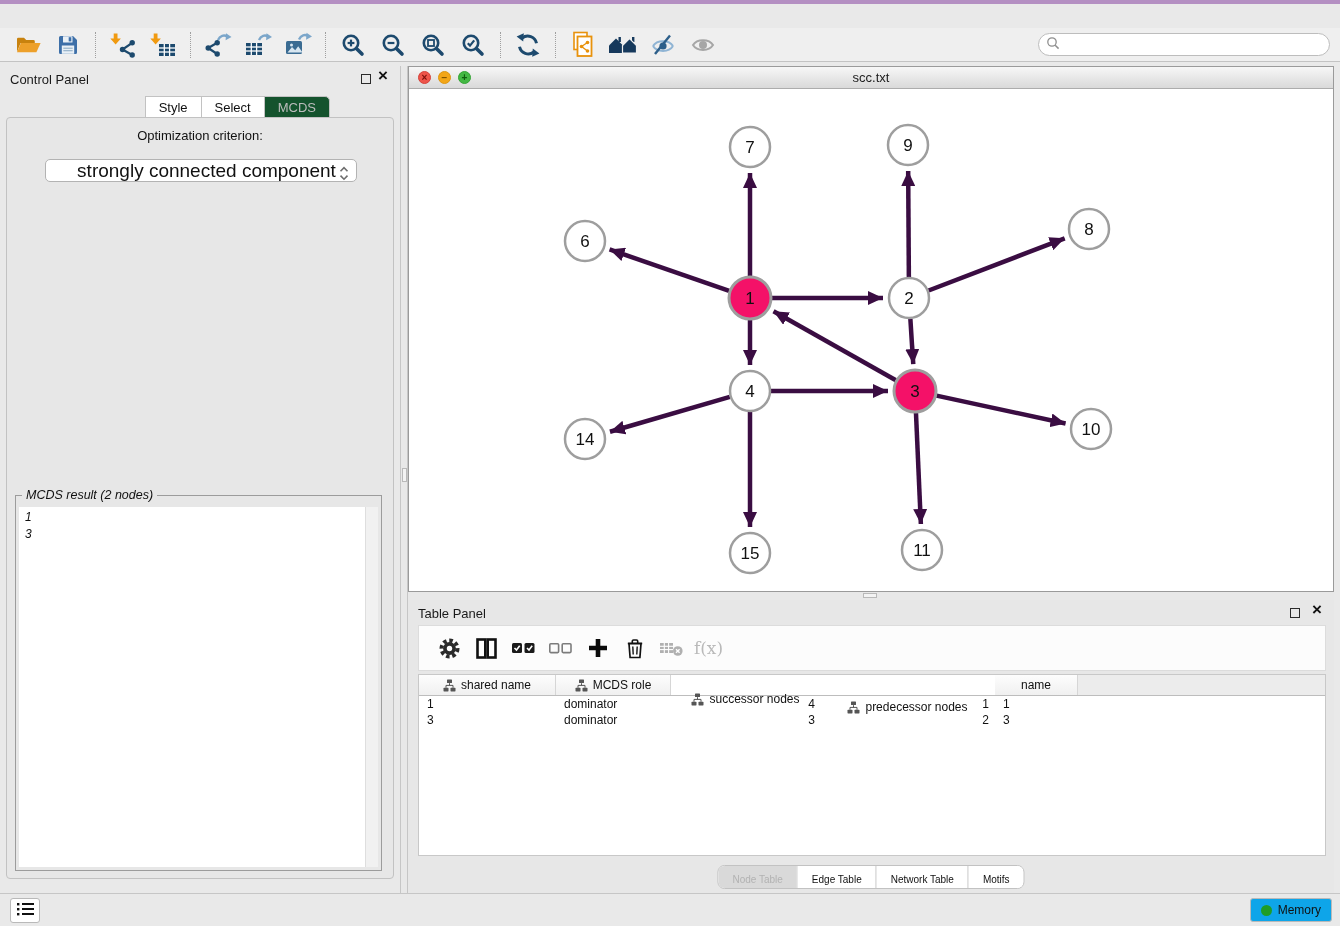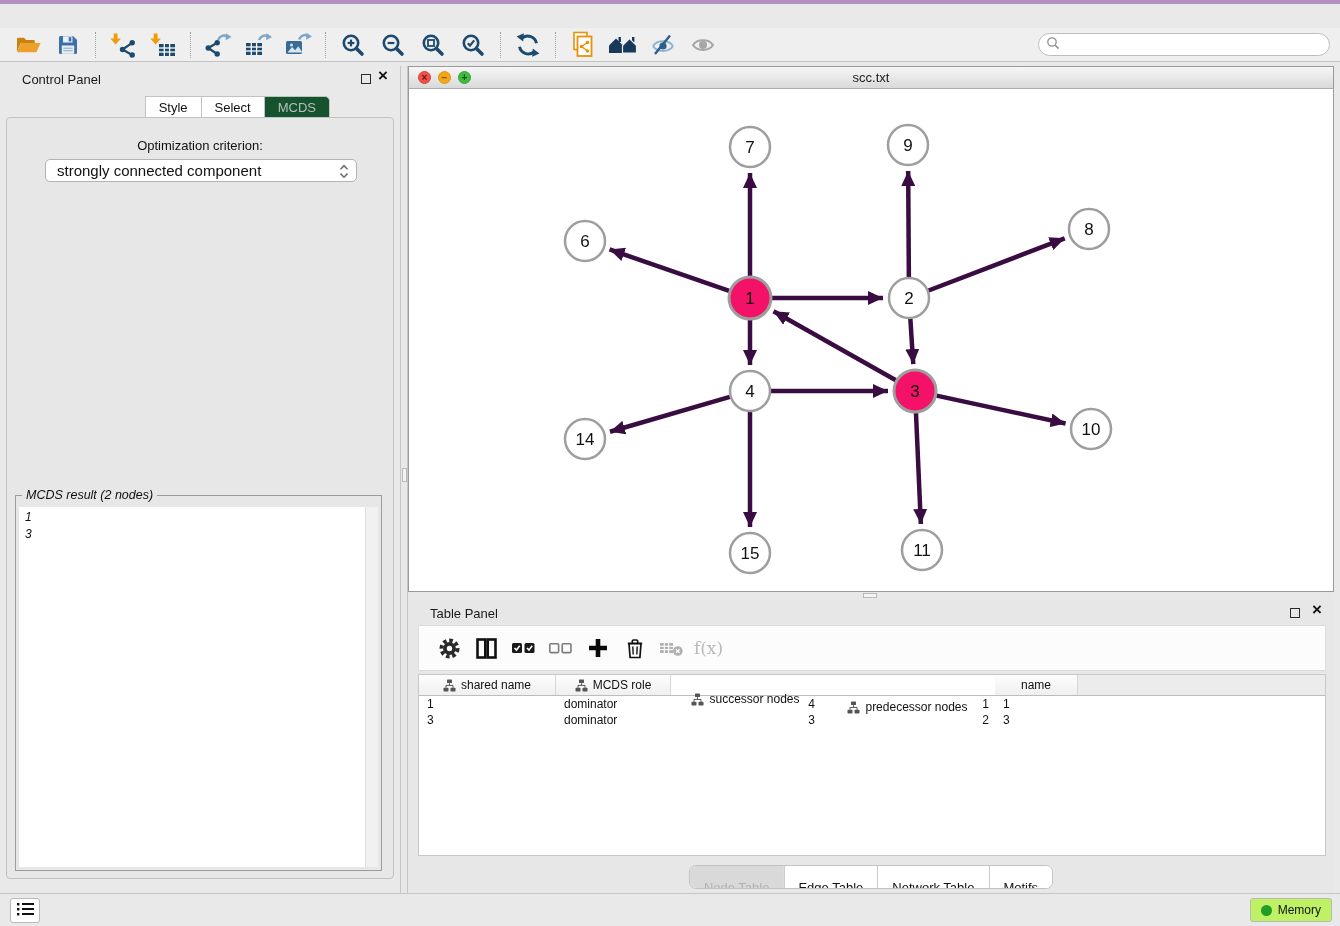--- a/index.html
+++ b/index.html
@@ -18,35 +18,35 @@
     background:#efefef; border-bottom:1px solid #c3c3c3; display:flex; align-items:center; padding-left:8px; }
   .tb-btn { width:36px; height:30px; display:flex; align-items:center; justify-content:center; margin:0 2px; }
   .tb-btn.disabled { opacity:.85; }
   .tb-sep { width:1px; height:26px; border-left:1px dotted #9f9f9f; margin:0 7px; }
   #search-field { position:absolute; right:10px; top:5px; width:292px; height:23px;
     background:#fff; border:1px solid #bdbdbd; border-radius:12px; display:flex; align-items:center; padding-left:7px; }
   #search-field input { border:none; outline:none; flex:1; font-size:12px; background:transparent; padding-left:4px; }
 
   
   #control-panel { position:absolute; left:0; top:66px; width:400px; height:827px; background:#e9e9e9; }
-  .panel-title { position:absolute; left:10px; top:6px; font-size:13px; color:#1a1a1a;margin-left:12px; }
+  .panel-title { position:absolute; left:10px; top:6px; font-size:13px; color:#1a1a1a; }
   .float-ic { position:absolute; width:10px; height:10px; border:1.5px solid #2a2a2a; background:transparent; }
   .close-ic { position:absolute; font-size:17px; font-weight:bold; color:#111; line-height:10px; }
   #cp-tabs-wrap { position:absolute; left:0; top:30px; width:400px; display:flex; justify-content:center; }
   .seg-tab { background:#fff; border:1px solid #c2c2c2; margin-left:-1px; font-size:13px;
     padding:3px 13px 4px; color:#111; }
   .seg-tab:first-child { border-radius:5px 0 0 5px; margin-left:0;margin-top:24px; }
   .seg-tab:last-child { border-radius:0 5px 5px 0; }
   .seg-tab.active { background:#14532d; color:#bcbcbc; }
   #cp-content { position:absolute; left:6px; top:51px; width:388px; height:762px;
     background:#e7e7e7; border:1px solid #c2c2c2; border-radius:4px; }
-  #opt-label { position:absolute; left:0; right:0; top:20px; text-align:center; font-size:13px; color:#111; }
+  #opt-label { position:absolute; left:0; right:0; top:10px; text-align:center; font-size:13px; color:#111; }
   #criterion-select { position:absolute; left:38px; top:41px; width:312px; height:23px; background:#fff;
-    border:1px solid #b3b3b3; border-radius:5px; font-size:15px; color:#111;
-    display:flex; align-items:center; padding-left:11px; }
+    border:1px solid #b3b3b3; border-radius:5px; font-size:19px; color:#111;
+    display:flex; align-items:center; padding-left:11px;justify-content:center; }
   #criterion-select .spinner { position:absolute; right:7px; top:4px; }
   #cp-buttons { position:absolute; left:0; right:0; top:73px; display:flex; justify-content:center; gap:13px; }
   .mac-btn { background:#fff; border:1px solid #b3b3b3; border-radius:5px; height:23px;
     font-size:13px; color:#111; padding:0 16px; display:flex; align-items:center; }
   #result-group { position:absolute; left:8px; right:11px; top:377px; bottom:7px; border:1px solid #9c9c9c;font-style:italic; }
   #result-legend { position:absolute; top:-8px; left:6px; background:#e7e7e7; padding:0 4px; font-size:12.5px; color:#111; }
   #result-white { position:absolute; left:3px; right:3px; top:11px; bottom:3px; background:#fff; }
   #result-scroll { position:absolute; right:0; top:0; bottom:0; width:13px; background:#f1f1f1; border-left:1px solid #dedede; }
   #result-text { font-family:"Liberation Sans",sans-serif; font-size:12px; line-height:17px; padding:2px 6px; color:#111; white-space:pre; }
 
@@ -81,29 +81,29 @@
   .th { display:flex; align-items:center; justify-content:center; gap:5px;
     background:linear-gradient(#fdfdfd,#f0f0f0); border-right:1px solid #d6d6d6; font-size:12px; color:#111; }
   .th.filler { flex:1; background:#ececec; border-right:none; }
   .th-ic { display:flex; }
   .tr { display:flex; height:16px; }
   .td { font-size:12px; color:#111; line-height:16px; overflow:hidden; }
   .td.left { text-align:left; padding-left:8px; }
   .td.right { text-align:right; padding-right:6px; }
   #bottom-tabs { position:absolute; left:50%; transform:translateX(-50%); top:265px; height:24px;
     display:flex; border:1px solid #c2c2c2; border-radius:7px; overflow:hidden; background:#fff; }
-  .bt-tab { font-size:13px; color:#111; padding:14px 14px 0; border-left:1px solid #c9c9c9; background:#fff; }
+  .bt-tab { font-size:10px; color:#111; padding:8px 14px 0; border-left:1px solid #c9c9c9; background:#fff; }
   .bt-tab:first-child { border-left:none; }
   .bt-tab.active { background:#d9d9d9; color:#b2b2b2; }
 
   
   #status-bar { position:absolute; left:0; right:0; bottom:0; height:33px; background:#e9e9e9; border-top:1px solid #c6c6c6; }
   #layout-btn { position:absolute; left:10px; top:4px; width:30px; height:25px; background:#fff;
     border:1px solid #b9b9b9; border-radius:3px; display:flex; align-items:center; justify-content:center; }
-  #memory-btn { position:absolute; right:8px; top:4px; height:24px; background:#bef264; border:1px solid #b9b9b9;
+  #memory-btn { position:absolute; right:8px; top:4px; height:24px; background:#0ea5e9; border:1px solid #b9b9b9;
     border-radius:3px; display:flex; align-items:center; gap:6px; padding:0 10px; font-size:12px; color:#111; }
   #memory-dot { width:11px; height:11px; border-radius:50%; background:#1f9d27; }
 </style>
 </head>
 <body>
 
 <div id="app">
   <div id="purple-strip"></div>
 
 

